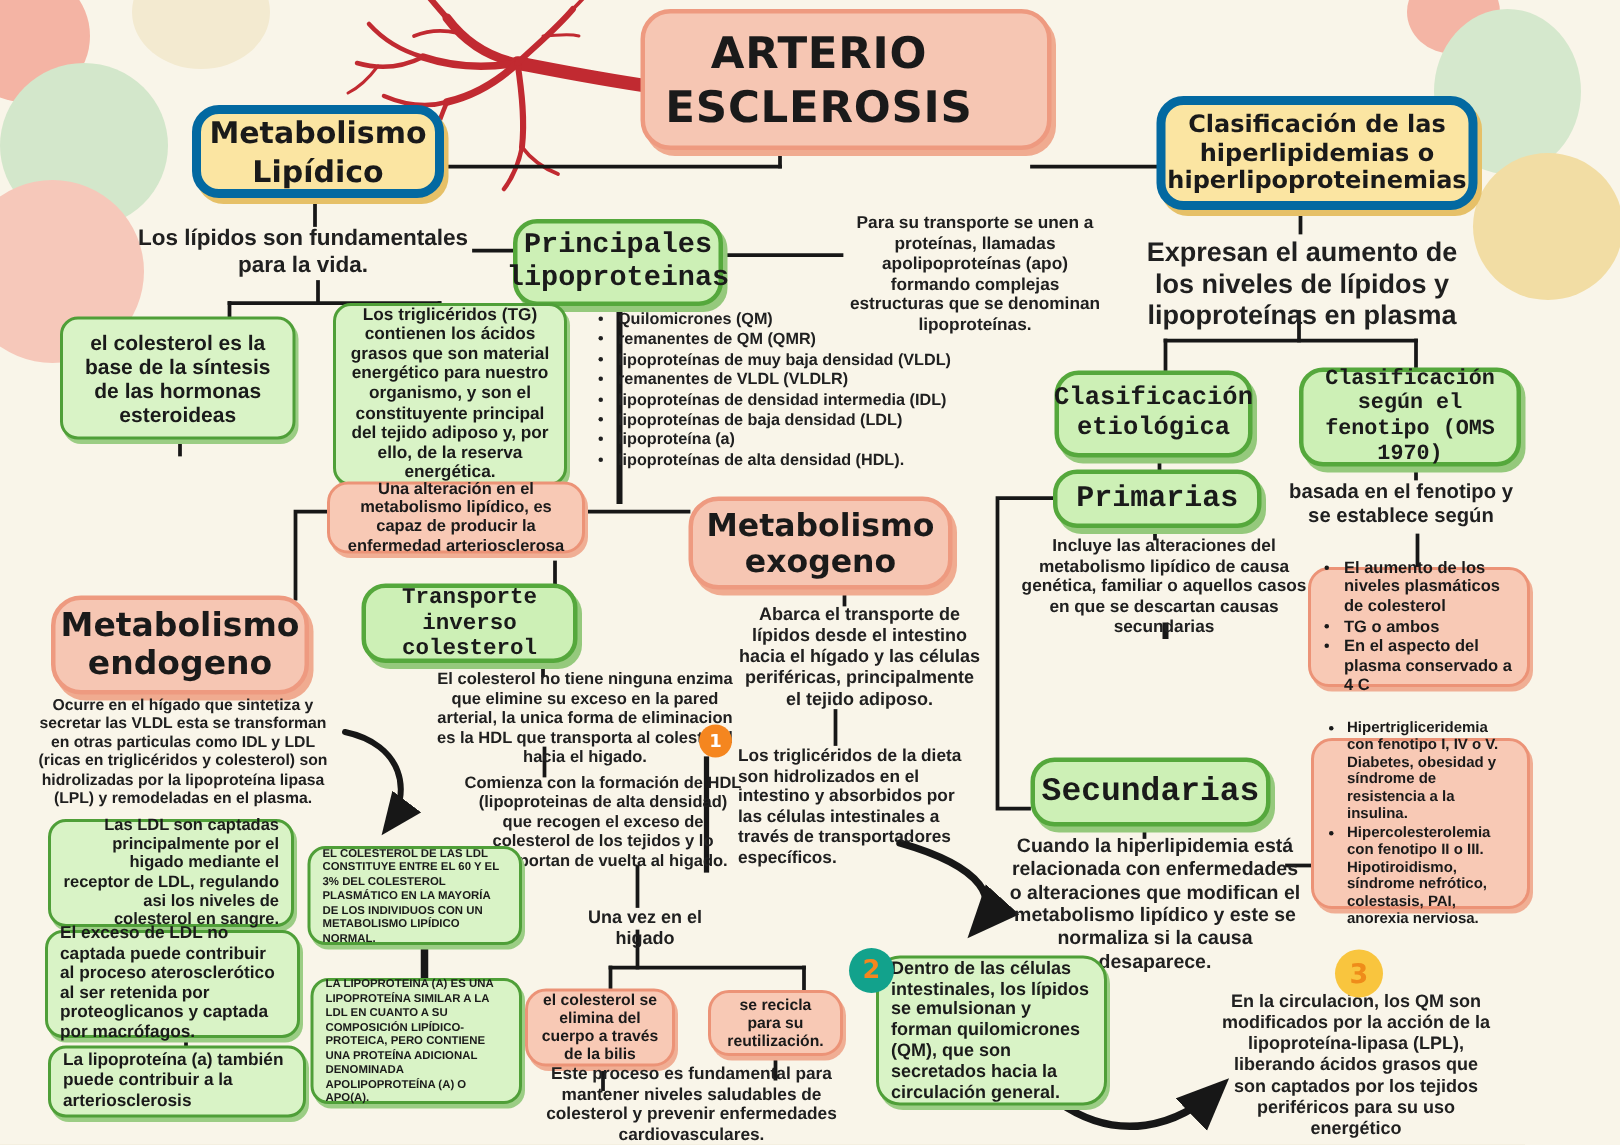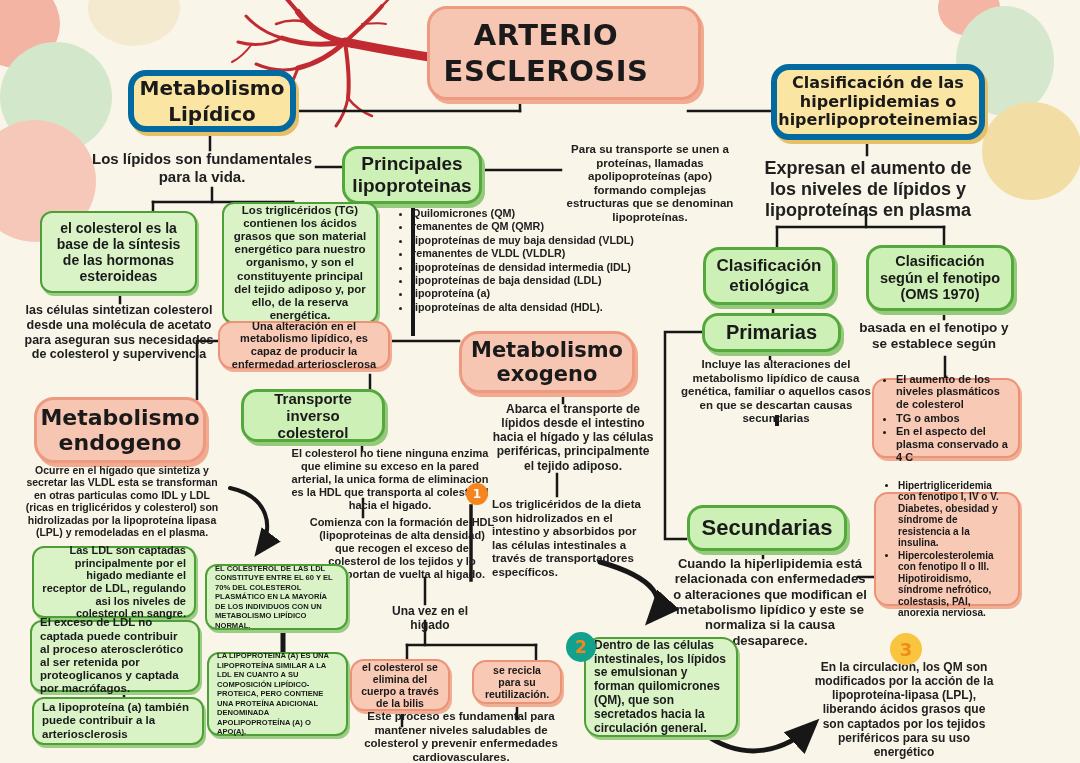--- a/index.html
+++ b/index.html
@@ -10,21 +10,21 @@
   .t{position:absolute;z-index:2;font-weight:700;color:#202020;text-align:center;line-height:1.18;
      font-family:"Liberation Sans",sans-serif;}
   .t.left{text-align:left;}
   .box{position:absolute;z-index:2;box-sizing:border-box;display:flex;align-items:center;justify-content:center;
        text-align:center;color:#1a1a1a;padding:5px 8px;line-height:1.15;font-weight:700;}
   .ybox{background:#fbe5a2;border:6px solid #0369a1;border-radius:18px;box-shadow:3px 4px 0 #e6c067;
         font-family:"DejaVu Sans",sans-serif;}
   .phead{background:#f6c6b3;border:3px solid #ee9a80;border-radius:20px;box-shadow:3px 4px 0 #f0ab90;
         font-family:"DejaVu Sans",sans-serif;}
   .ghead{background:#cdf0b6;border:3px solid #55a83c;border-radius:16px;box-shadow:3px 4px 0 #95c97c;
-        font-family:Liberation Sans, sans-serif;text-align:center;}
+        font-family:Liberation Mono, monospace;text-align:center;}
   .gbox{background:#d9f3c6;border:2px solid #4f9f38;border-radius:12px;box-shadow:2px 3px 0 #9bcd84;}
   .pbox{background:#f8c9b5;border:2px solid #ec9377;border-radius:14px;box-shadow:2px 3px 0 #f0ae94;}
   .badge{position:absolute;z-index:3;border-radius:50%;display:flex;align-items:center;justify-content:center;
          font-family:"DejaVu Sans",sans-serif;font-weight:700;}
   ul{margin:0;padding-left:14px;text-align:left;}
   li{margin:1px 0;}
   .title-box{font-weight:800;letter-spacing:.5px;font-size:29px;line-height:1.25;padding-right:44px;}
 </style>
 </head>
 <body>
@@ -163,21 +163,20 @@
       <li>remanentes de QM (QMR)</li>
       <li>lipoproteínas de muy baja densidad (VLDL)</li>
       <li>remanentes de VLDL (VLDLR)</li>
       <li>lipoproteínas de densidad intermedia (IDL)</li>
       <li>lipoproteínas de baja densidad (LDL)</li>
       <li>lipoproteína (a)</li>
       <li>lipoproteínas de alta densidad (HDL).</li>
     </ul>
   </div>
 
-  <div class="t" style="left:20px;top:303px;width:198px;font-size:12.5px;">las células sintetizan colesterol desde una molécula de acetato para aseguran sus necesidades de colesterol y supervivencia</div>
 
   <div class="box pbox" style="left:218px;top:321px;width:172px;height:48px;font-size:11px;">Una alteración en el metabolismo lipídico, es capaz de producir la enfermedad arteriosclerosa</div>
 
   <div class="box phead" style="left:459px;top:331px;width:176px;height:62px;font-size:21px;">Metabolismo exogeno</div>
 
   <div class="box ghead" style="left:703px;top:247px;width:132px;height:58px;font-size:17px;">Clasificación etiológica</div>
   <div class="box ghead" style="left:866px;top:245px;width:148px;height:66px;font-size:14.5px;">Clasificación según el fenotipo (OMS 1970)</div>
   <div class="box ghead" style="left:702px;top:313px;width:139px;height:39px;font-size:20px;">Primarias</div>
 
   <div class="t" style="left:850px;top:320px;width:168px;font-size:13.5px;">basada en el fenotipo y se establece según</div>
@@ -205,21 +204,21 @@
   <div class="box ghead" style="left:687px;top:505px;width:160px;height:46px;font-size:22px;">Secundarias</div>
 
   <div class="box pbox" style="left:874px;top:492px;width:146px;height:114px;font-size:10px;">
     <ul>
       <li>Hipertrigliceridemia con fenotipo I, IV o V. Diabetes, obesidad y síndrome de resistencia a la insulina.</li>
       <li>Hipercolesterolemia con fenotipo II o III. Hipotiroidismo, síndrome nefrótico, colestasis, PAI, anorexia nerviosa.</li>
     </ul>
   </div>
 
   <div class="box gbox" style="left:32px;top:546px;width:164px;height:72px;font-size:11px;text-align:right;">Las LDL son captadas principalmente por el higado mediante el receptor de LDL, regulando asi los niveles de colesterol en sangre.</div>
-  <div class="box gbox" style="left:205px;top:564px;width:143px;height:66px;font-size:7.6px;text-align:left;line-height:1.25;">EL COLESTEROL DE LAS LDL CONSTITUYE ENTRE EL 60 Y EL 70% DEL COLESTEROL PLASMÁTICO EN LA MAYORÍA DE LOS INDIVIDUOS CON UN METABOLISMO LIPÍDICO NORMAL.</div>
+  <div class="box gbox" style="left:205px;top:564px;width:143px;height:66px;font-size:7.6px;text-align:left;line-height:1.25;">EL COLESTEROL DE LAS LDL CONSTITUYE ENTRE EL 60 Y EL 3% DEL COLESTEROL PLASMÁTICO EN LA MAYORÍA DE LOS INDIVIDUOS CON UN METABOLISMO LIPÍDICO NORMAL.</div>
 
   <div class="t" style="left:380px;top:604px;width:100px;font-size:12px;">Una vez en el higado</div>
 
   <div class="t" style="left:670px;top:556px;width:200px;font-size:13px;">Cuando la hiperlipidemia está relacionada con enfermedades o alteraciones que modifican el metabolismo lipídico y este se normaliza si la causa desaparece.</div>
 
   <div class="box gbox" style="left:30px;top:620px;width:170px;height:72px;font-size:11.5px;text-align:left;">El exceso de LDL no captada puede contribuir al proceso aterosclerótico al ser retenida por proteoglicanos y captada por macrófagos.</div>
   <div class="box gbox" style="left:207px;top:652px;width:141px;height:84px;font-size:7.6px;text-align:left;line-height:1.25;">LA LIPOPROTEINA (A) ES UNA LIPOPROTEÍNA SIMILAR A LA LDL EN CUANTO A SU COMPOSICIÓN LIPÍDICO-PROTEICA, PERO CONTIENE UNA PROTEÍNA ADICIONAL DENOMINADA APOLIPOPROTEÍNA (A) O APO(A).</div>
 
   <div class="box pbox" style="left:350px;top:659px;width:100px;height:52px;font-size:10.5px;">el colesterol se elimina del cuerpo a través de la bilis</div>
   <div class="box pbox" style="left:472px;top:660px;width:90px;height:44px;font-size:10.5px;">se recicla para su reutilización.</div>

